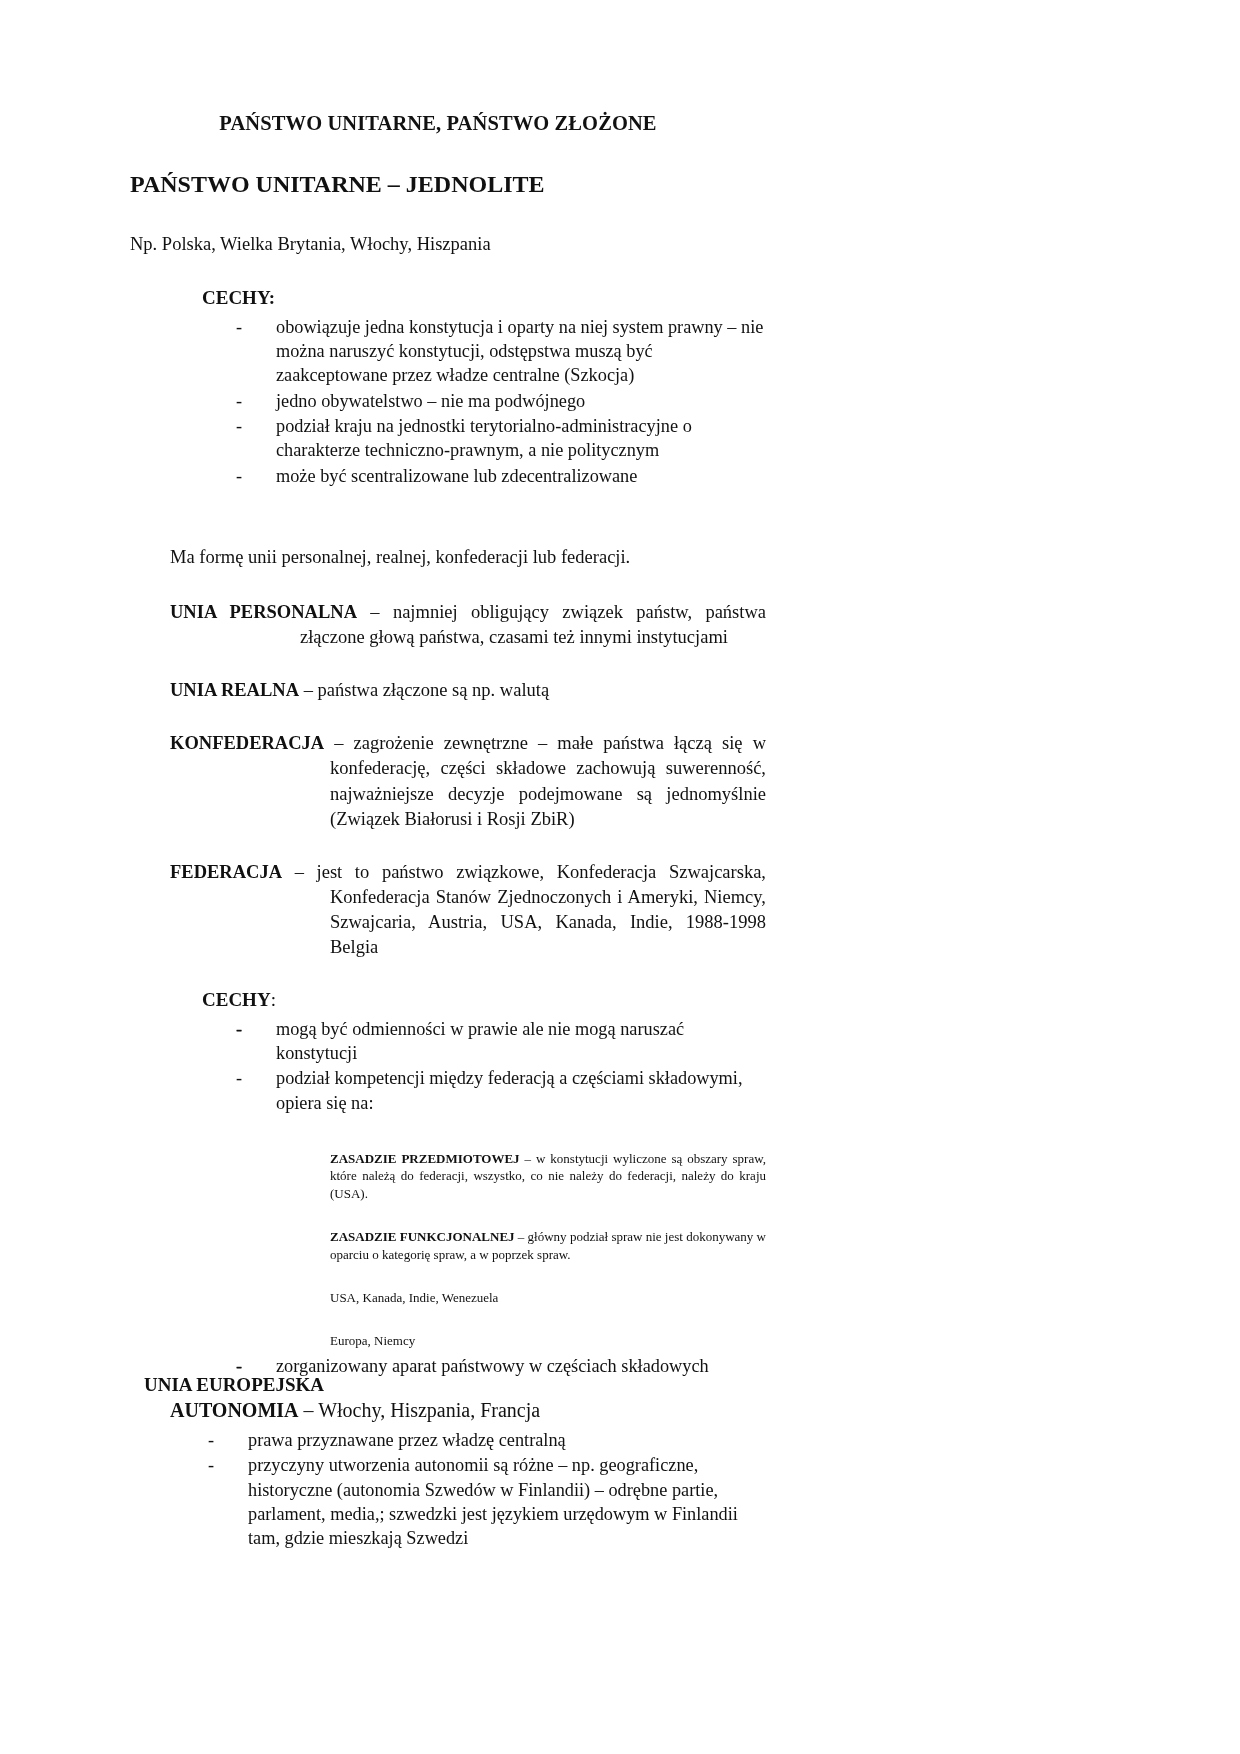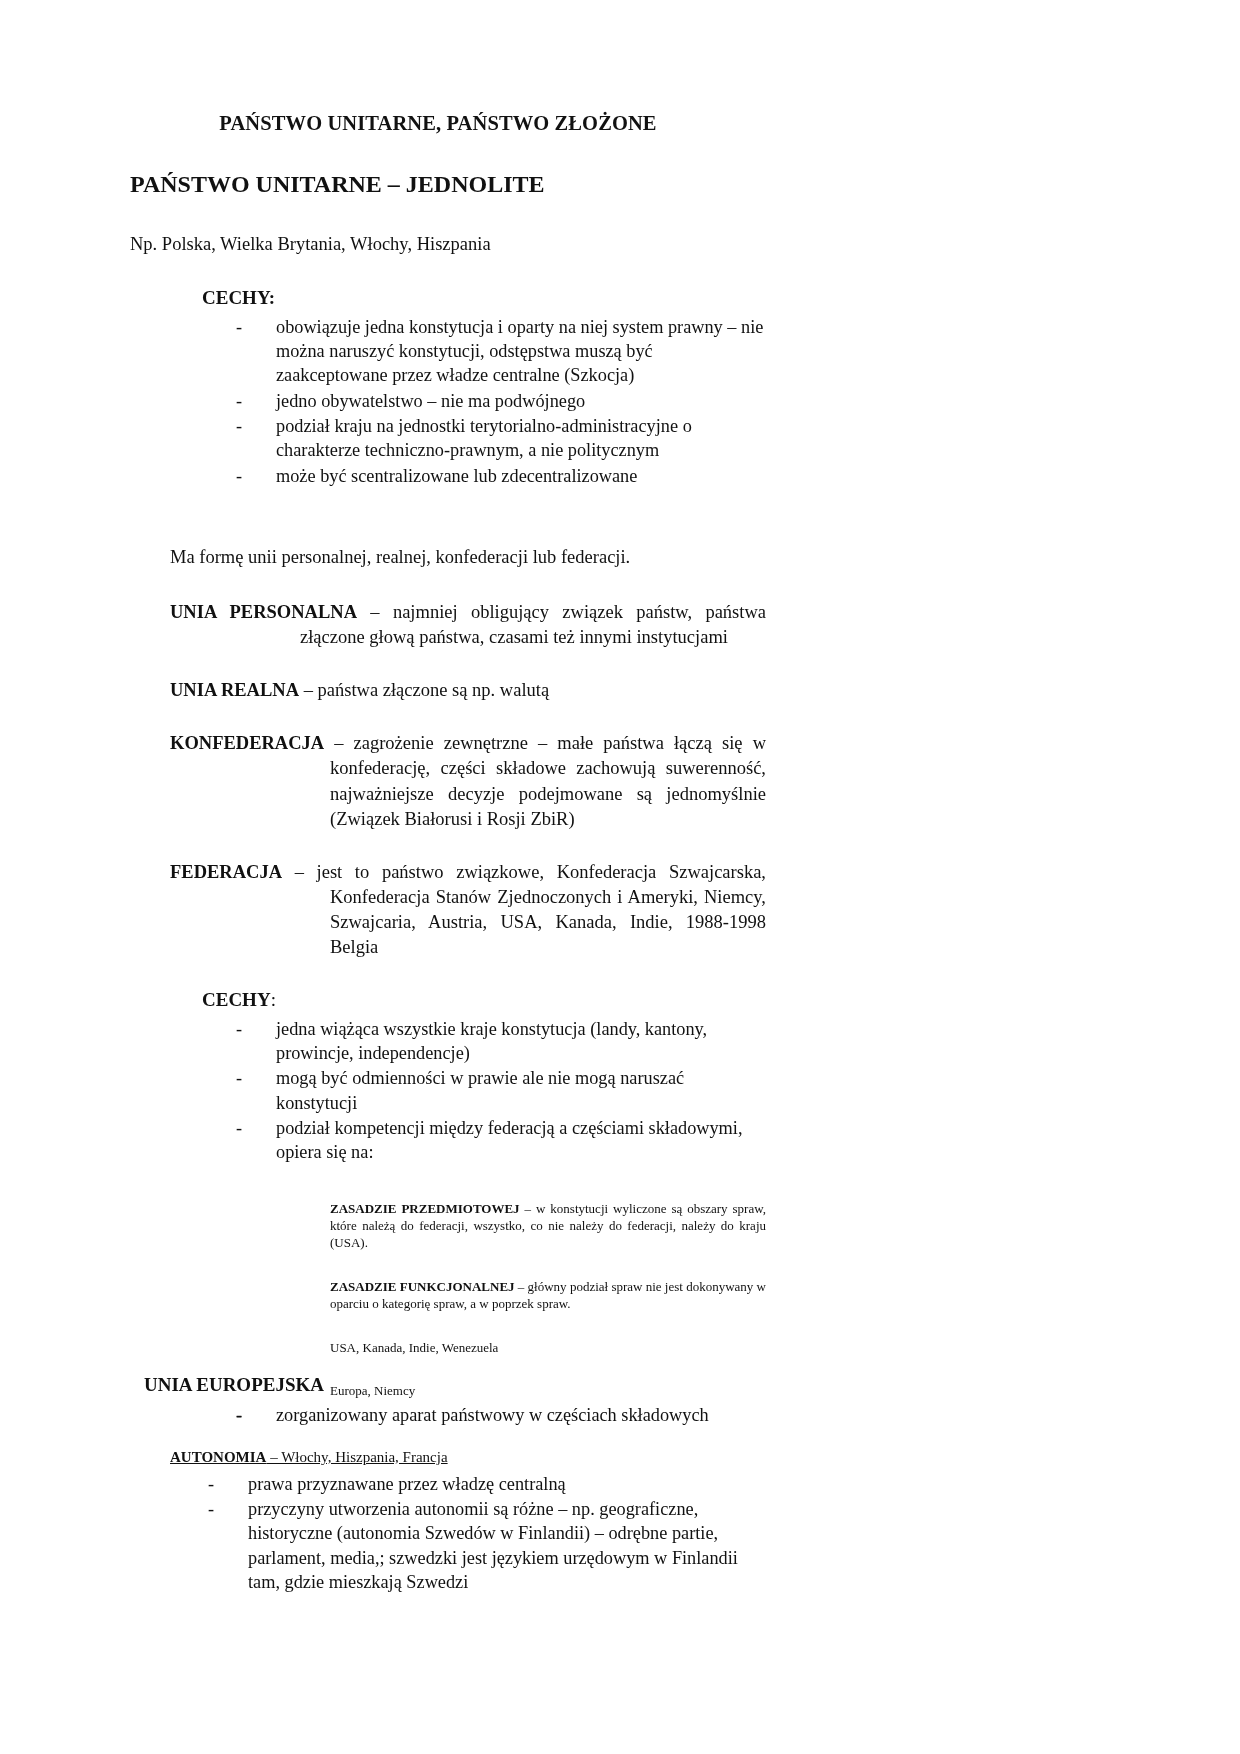--- a/index.html
+++ b/index.html
@@ -88,24 +88,23 @@
     font-size: 13px;
     line-height: 1.34;
     margin: 0 0 26px 0;
     margin-left: 200px;
     text-align: justify;
   }
   .subblock .term { font-weight: bold; }
   .subblock.plain { text-align: left; }
 
   .autonomia-head {
-    font-size: 15px;
+    font-size: 20px;
     margin: 0 0 6px 0;
     margin-left: 40px;
-    text-decoration: underline;
   }
   .autonomia-head .term { font-weight: bold; }
 
   .footer-head {
     font-weight: bold;
     font-size: 19px;
     margin: 0;
   }
   .pos-footer {
     position: absolute;
@@ -150,21 +149,21 @@
     <span class="term">KONFEDERACJA</span><span> – zagrożenie zewnętrzne – małe państwa łączą się w konfederację, części składowe zachowują suwerenność, najważniejsze decyzje podejmowane są jednomyślnie (Związek Białorusi i Rosji ZbiR)</span>
   </div>
 
   <div class="defblock wide">
     <span class="term">FEDERACJA</span><span> – jest to państwo związkowe, Konfederacja Szwajcarska, Konfederacja Stanów Zjednoczonych i Ameryki, Niemcy, Szwajcaria, Austria, USA, Kanada, Indie, 1988-1998 Belgia</span>
   </div>
 
   <div class="cechy-label"><span>CECHY</span><span style="font-weight:normal;">:</span></div>
 
   <ul class="dash-list">
-    <li><span class="dash">-</span><span class="txt">jedna wiążąca wszystkie kraje konstytucja (landy, kantony, prowincje, independencje)</span></li>
+    <li><span class="dash">-</span></li>
     <li><span class="dash">-</span><span class="txt">mogą być odmienności w prawie ale nie mogą naruszać konstytucji</span></li>
     <li><span class="dash">-</span><span class="txt">podział kompetencji między federacją a częściami składowymi, opiera się na:</span></li>
   </ul>
 
   <div class="gap-md"></div>
 
   <div class="subblock">
     <span class="term">ZASADZIE PRZEDMIOTOWEJ</span><span> – w konstytucji wyliczone są obszary spraw, które należą do federacji, wszystko, co nie należy do federacji, należy do kraju (USA).</span>
   </div>
 

